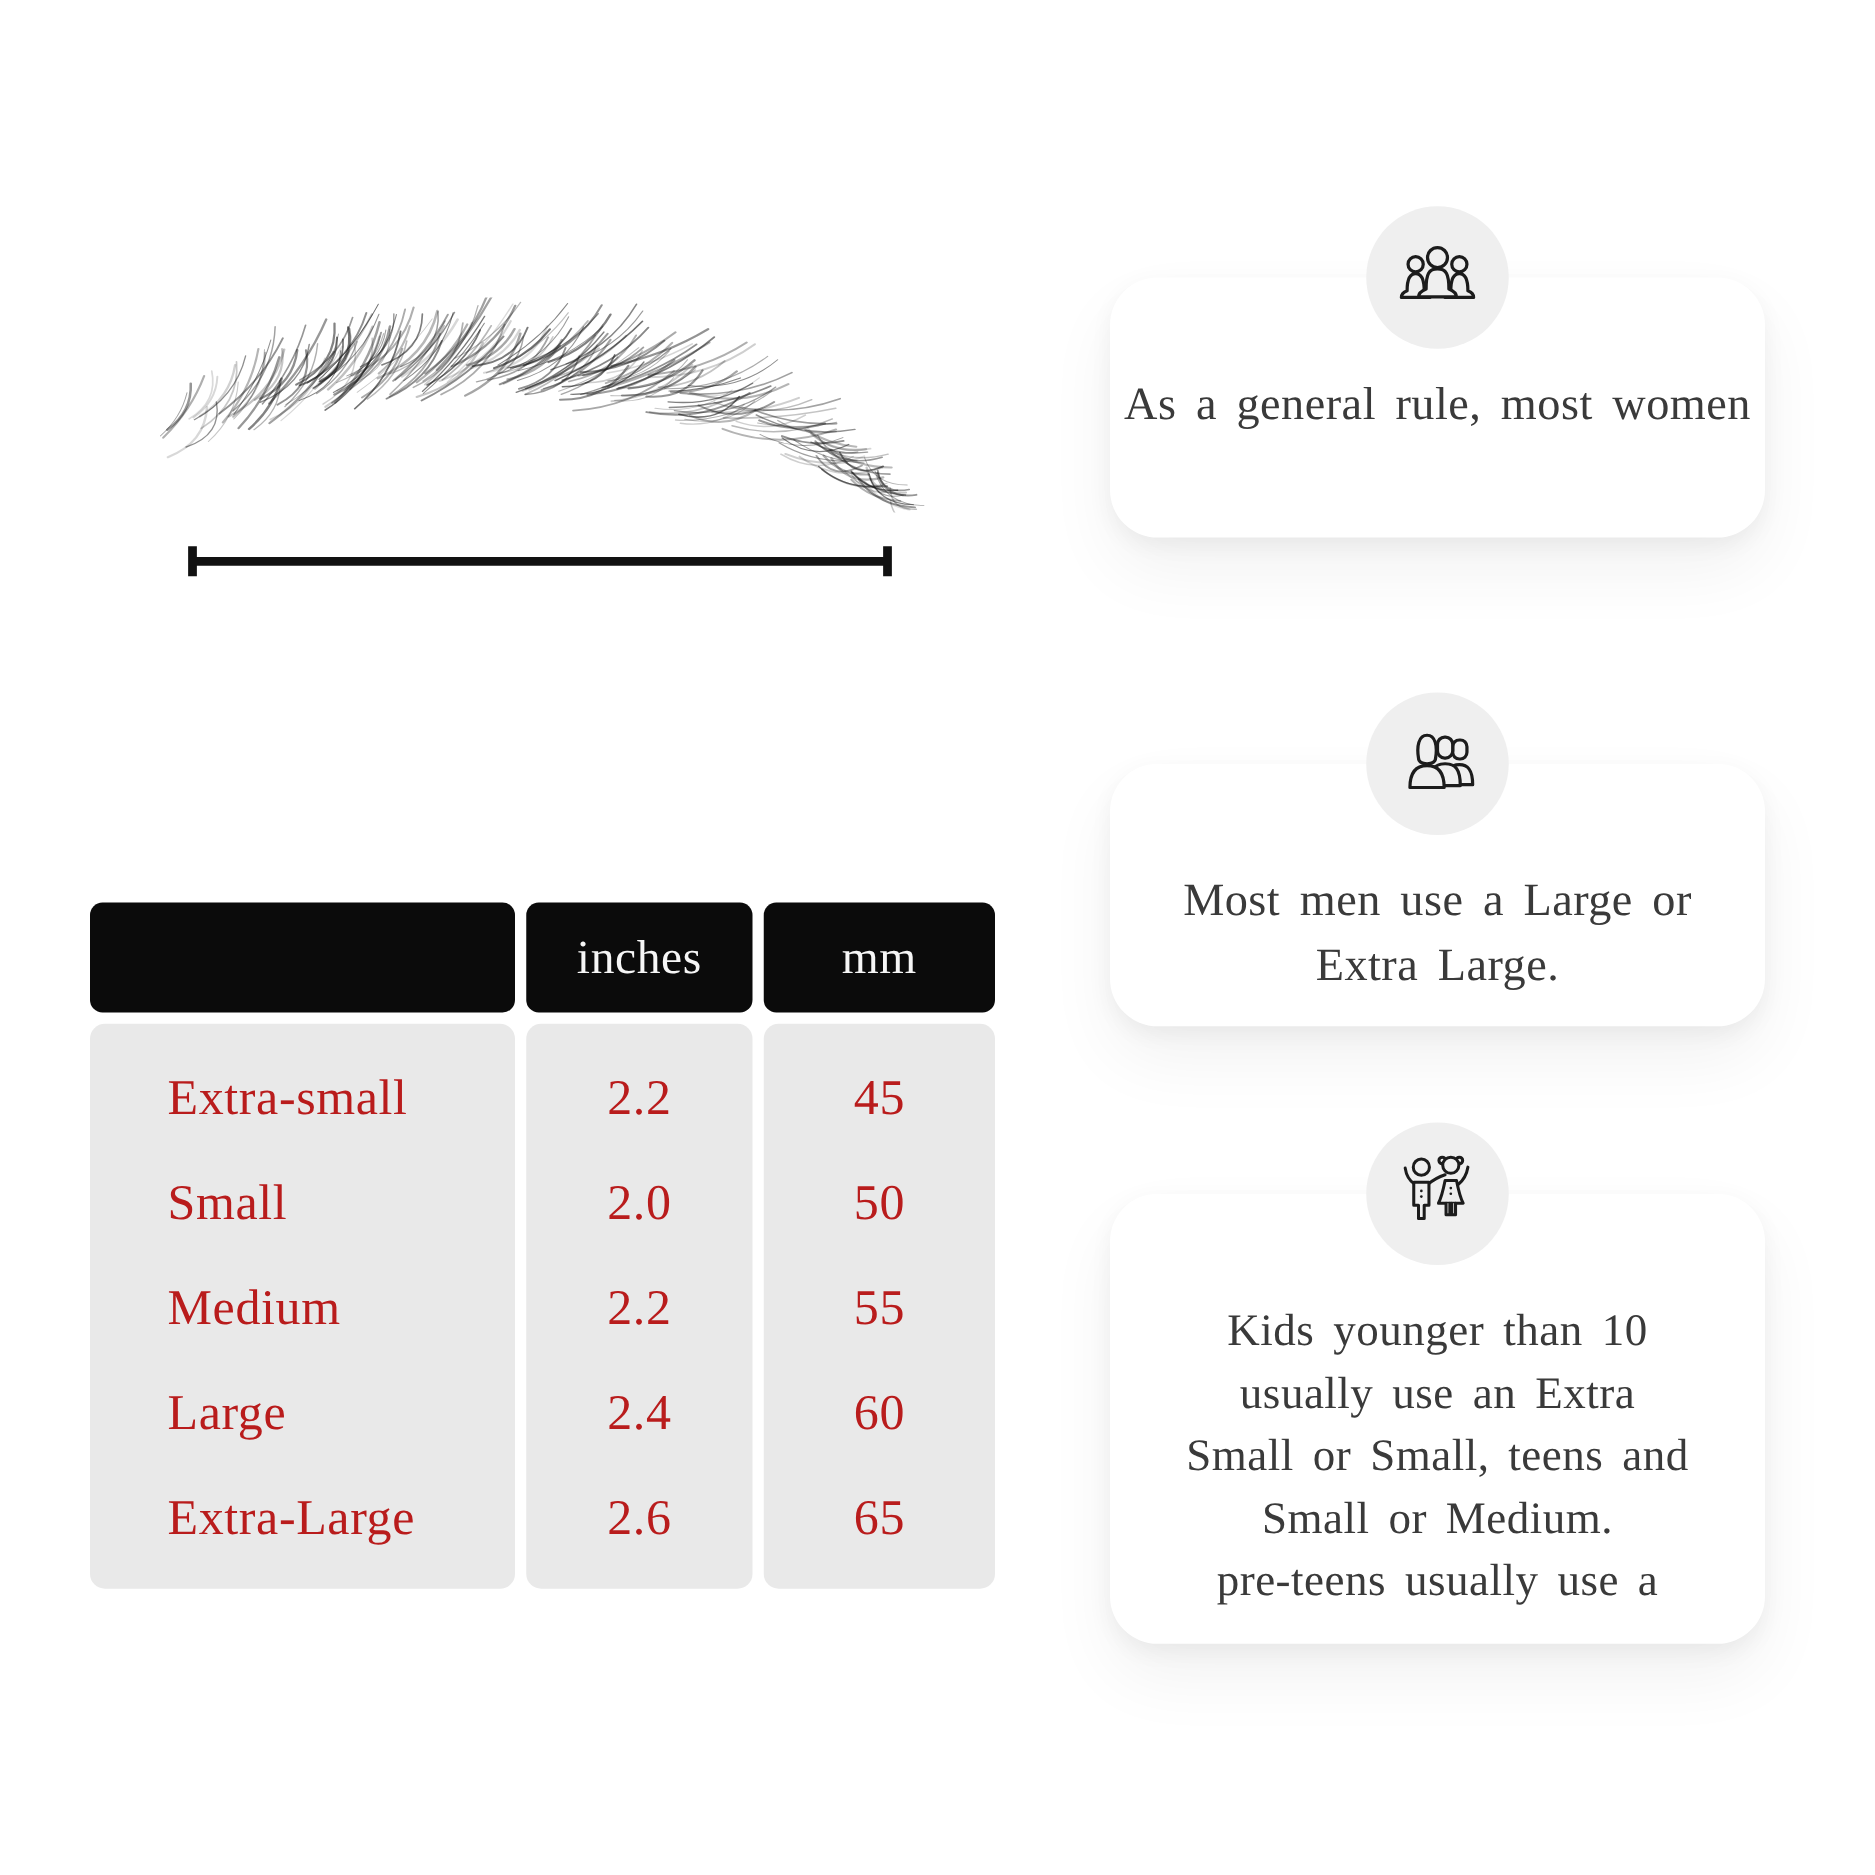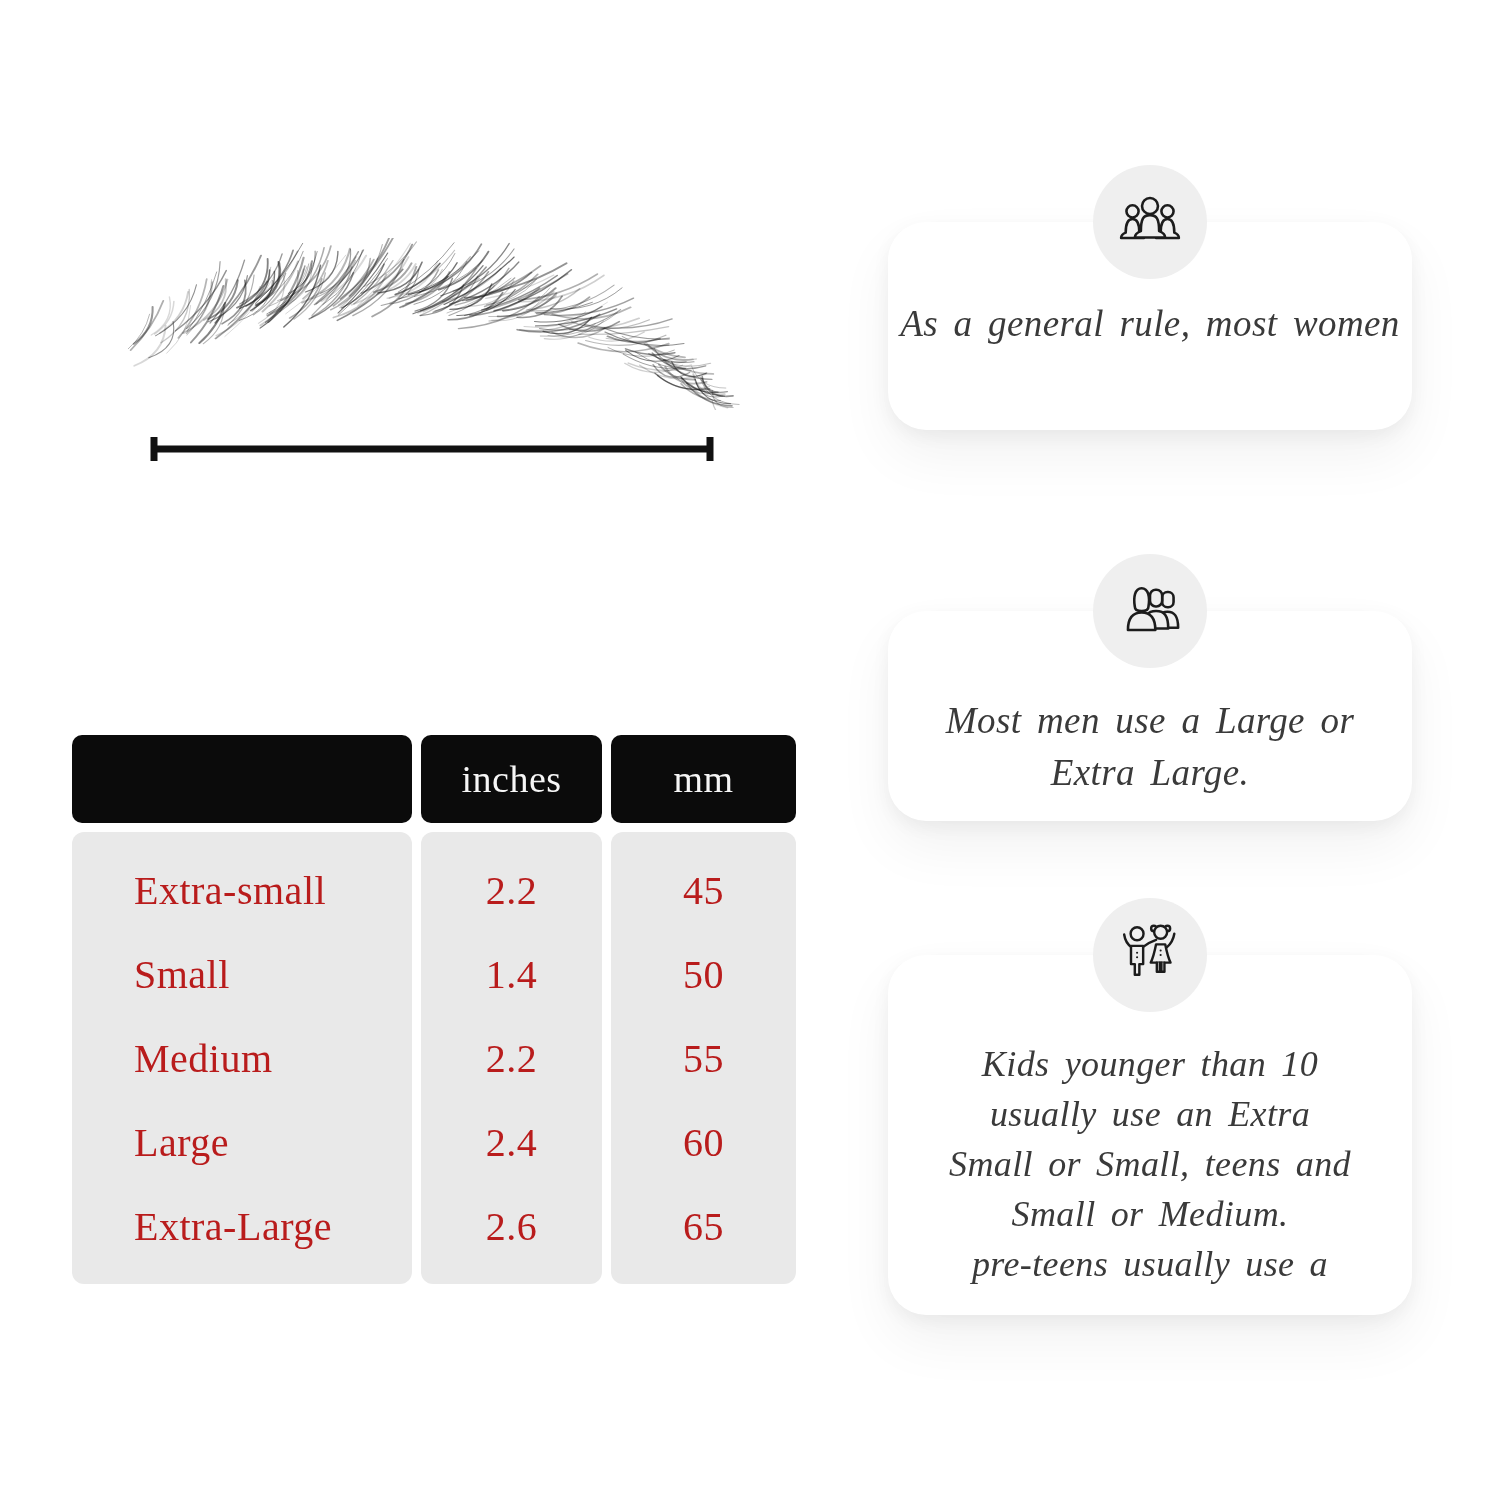--- a/index.html
+++ b/index.html
@@ -14,21 +14,21 @@
   
   .brow-figure{position:absolute;left:118px;top:238px;width:630px;height:172px;}
   .measure-line{position:absolute;left:150px;top:434px;width:564px;height:30px;}
   .figure-caption{
     position:absolute;left:133px;top:522px;width:612px;
     font-size:40px;line-height:56px;letter-spacing:0.5px;word-spacing:0.14em;
     color:#2b2b2b;text-align:left;
   }
   
   .size-table{position:absolute;left:72px;top:722px;width:724px;}
-  .thead,.tbody{display:grid;grid-template-columns:340px 181px 185px;column-gap:9px;margin-top:13px;}
+  .thead,.tbody{display:grid;grid-template-columns:340px 181px 185px;column-gap:9px;}
   .th{
     height:88px;background:#0b0b0b;border-radius:10px;
     color:#f6f6f6;font-size:38px;letter-spacing:0.5px;
     display:flex;align-items:center;justify-content:center;
   }
   .tbody{margin-top:9px;}
   .tcol{
     background:#e9e9e9;border-radius:12px;height:452px;
     padding:16px 0;box-sizing:border-box;
     display:flex;flex-direction:column;
@@ -53,21 +53,21 @@
   }
   .badge svg{width:76px;height:76px;}
   .card-lines{
     position:absolute;left:0;right:0;top:0;bottom:0;
     display:flex;flex-direction:column;align-items:center;justify-content:flex-start;
     text-align:center;color:#3a3a3a;
   }
   .card-women .card-lines{padding-top:76px;font-size:37px;line-height:52px;}
   .card-men   .card-lines{padding-top:84px;font-size:37px;line-height:52px;}
   .card-kids  .card-lines{padding-top:84px;font-size:36px;line-height:50px;}
-  .card-lines div{word-spacing:0.16em;letter-spacing:0.4px;font-style:italic;}
+  .card-lines div{word-spacing:0.16em;letter-spacing:0.4px;}
 </style>
 </head>
 <body>
 
 <div class="canvas">
 
   <div class="brow-figure">
     <svg id="brow-svg" viewBox="0 0 630 200" width="630" height="172" preserveAspectRatio="none">
         <path d="M 12.6 130.4 Q 34.9 105.0 45.3 73.0" fill="none" stroke="#1a1a1a" stroke-width="1.81" stroke-opacity="0.35" stroke-linecap="round"></path>
         <path d="M 15.8 123.1 Q 35.7 106.1 34.6 80.0" fill="none" stroke="#1a1a1a" stroke-width="2.05" stroke-opacity="0.46" stroke-linecap="round"></path>
@@ -316,21 +316,21 @@
     <div class="tbody">
       <div class="tcol tcol-labels">
         <div class="tcell">Extra-small</div>
         <div class="tcell">Small</div>
         <div class="tcell">Medium</div>
         <div class="tcell">Large</div>
         <div class="tcell">Extra-Large</div>
       </div>
       <div class="tcol">
         <div class="tcell">2.2</div>
-        <div class="tcell">1.4</div>
+        <div class="tcell">2.0</div>
         <div class="tcell">2.2</div>
         <div class="tcell">2.4</div>
         <div class="tcell">2.6</div>
       </div>
       <div class="tcol">
         <div class="tcell">45</div>
         <div class="tcell">50</div>
         <div class="tcell">55</div>
         <div class="tcell">60</div>
         <div class="tcell">65</div>

